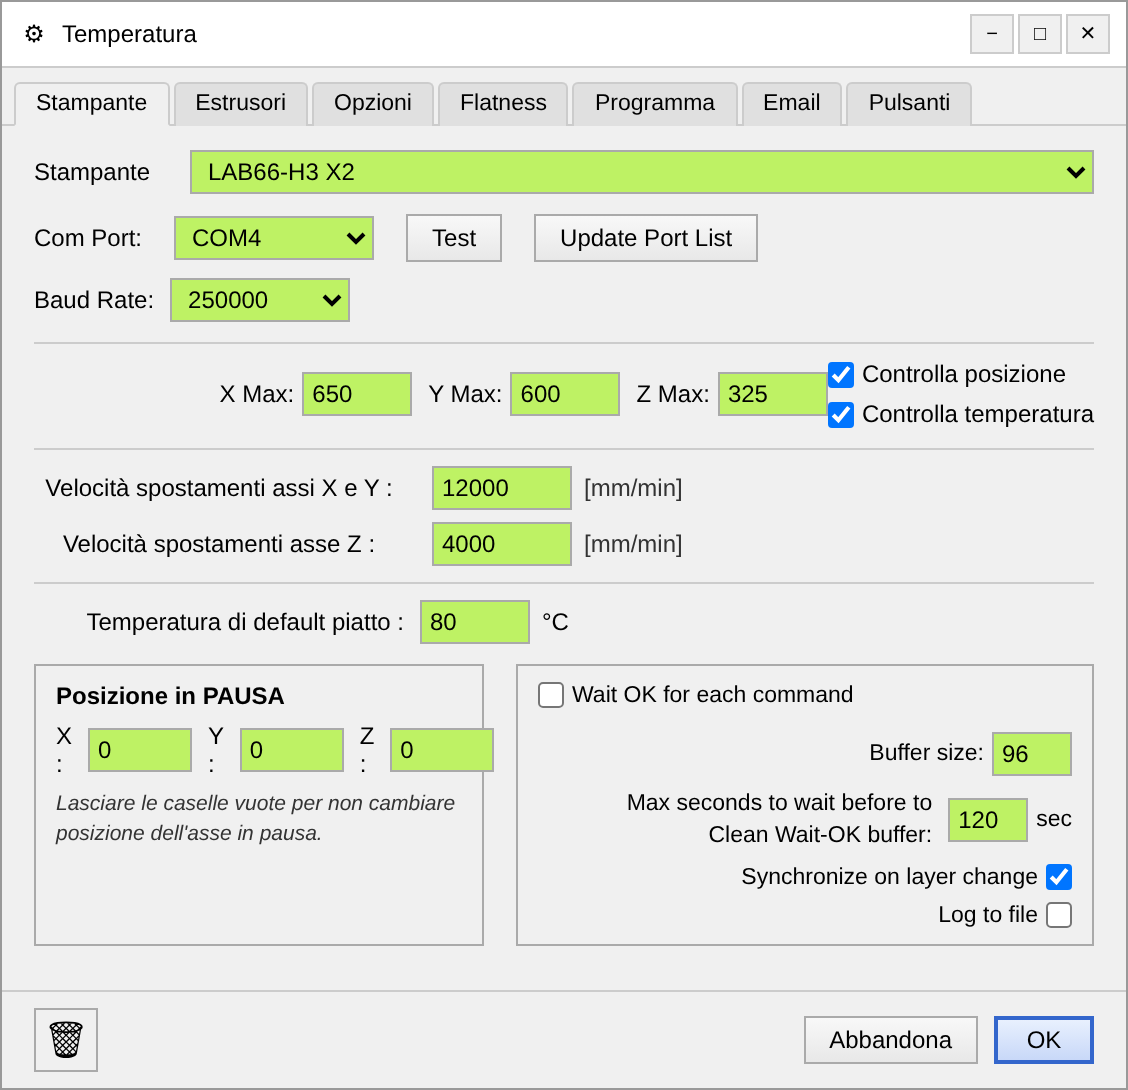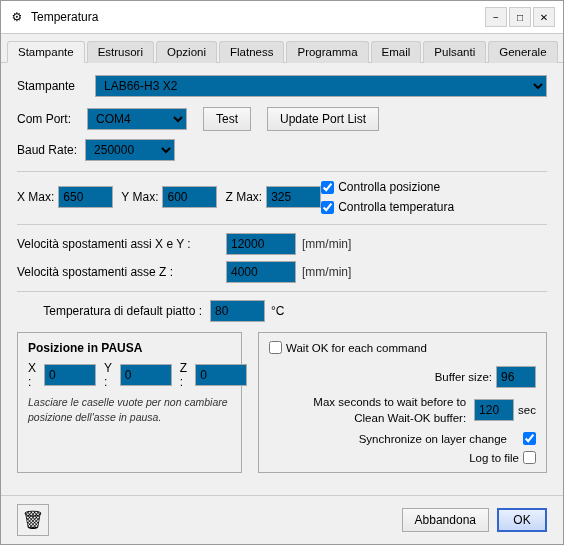--- a/index.html
+++ b/index.html
@@ -95,21 +95,21 @@
     }
 
     .form-row {
       display: flex;
       align-items: center;
       margin-bottom: 10px;
     }
 
     select, input[type="text"] {
       border: 1px solid #aaa;
-      background: #0369a1;
+      background: #bef264;
       padding: 2px 4px;
       font-size: 12px;
       height: 22px;
     }
     select { padding-right: 16px; }
 
     .stampante-row {
       display: flex;
       align-items: center;
       margin-bottom: 10px;
@@ -170,22 +170,22 @@
       border-top: 1px solid #ccc;
       margin: 8px 0;
     }
     .velocity-row {
       display: flex;
       align-items: center;
       margin-bottom: 6px;
     }
     .velocity-label {
       width: 185px;
-      text-align: left;
-      margin-right: 24px;
+      text-align: center;
+      margin-right: 14px;
     }
     .velocity-input {
       width: 70px;
     }
     .unit-label {
       margin-left: 6px;
       color: #333;
     }
 
     .temp-row {
@@ -265,21 +265,21 @@
       display: flex;
       align-items: center;
       justify-content: flex-end;
       gap: 4px;
       margin-bottom: 6px;
     }
     .sync-row {
       display: flex;
       align-items: center;
       justify-content: flex-end;
-      gap: 16px;
+      gap: 4px;
       margin-bottom: 6px;
     }
     .log-row {
       display: flex;
       align-items: center;
       justify-content: flex-end;
       gap: 4px;
     }
 
     
@@ -325,21 +325,20 @@
   </div>
 
   <div class="tab-bar">
     <div class="tab active">Stampante</div>
     <div class="tab">Estrusori</div>
     <div class="tab">Opzioni</div>
     <div class="tab">Flatness</div>
     <div class="tab">Programma</div>
     <div class="tab">Email</div>
     <div class="tab">Pulsanti</div>
-    <div class="tab">Generale</div>
   </div>
 
   <div class="content">
 
     <div class="stampante-row">
       <span class="stampante-label">Stampante</span>
       <select class="stampante-select">
         <option>LAB66-H3  X2</option>
       </select>
     </div>
@@ -355,21 +354,21 @@
 
     <div class="form-row">
       <span style="margin-right:8px;">Baud Rate:</span>
       <select style="width:90px;">
         <option>250000</option>
       </select>
     </div>
 
     <hr class="section-divider">
 
-    <div style="display:flex; align-items:center; margin-bottom:10px; justify-content:flex-start;">
+    <div style="display:flex; align-items:center; margin-bottom:10px; justify-content:flex-end;">
       <div class="xyz-row" style="margin-bottom:0; gap:8px;">
         <div class="xyz-group">
           <span>X Max:</span>
           <input type="text" class="xyz-input" value="650" style="">
         </div>
         <div class="xyz-group">
           <span>Y Max:</span>
           <input type="text" class="xyz-input" value="600" style="">
         </div>
         <div class="xyz-group">

